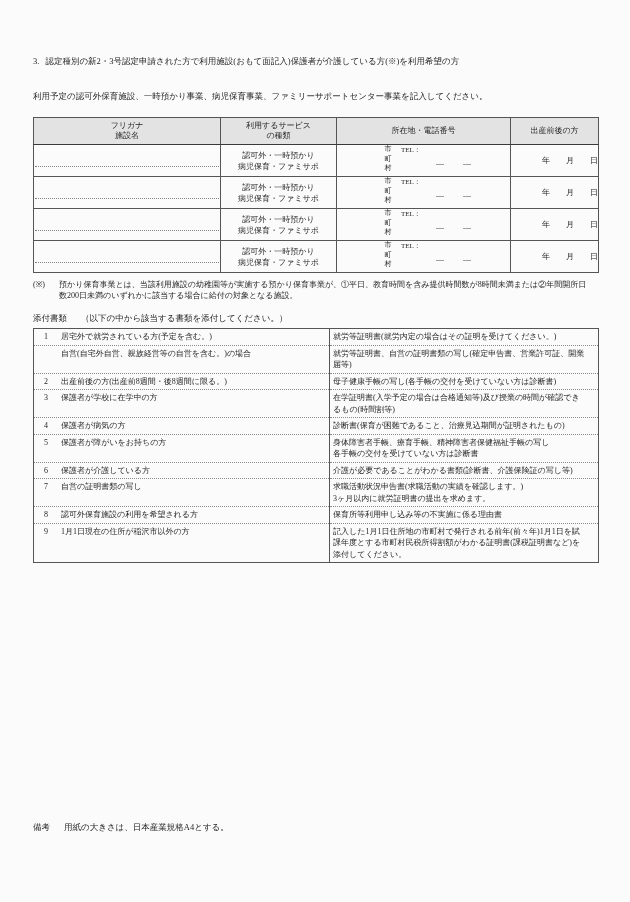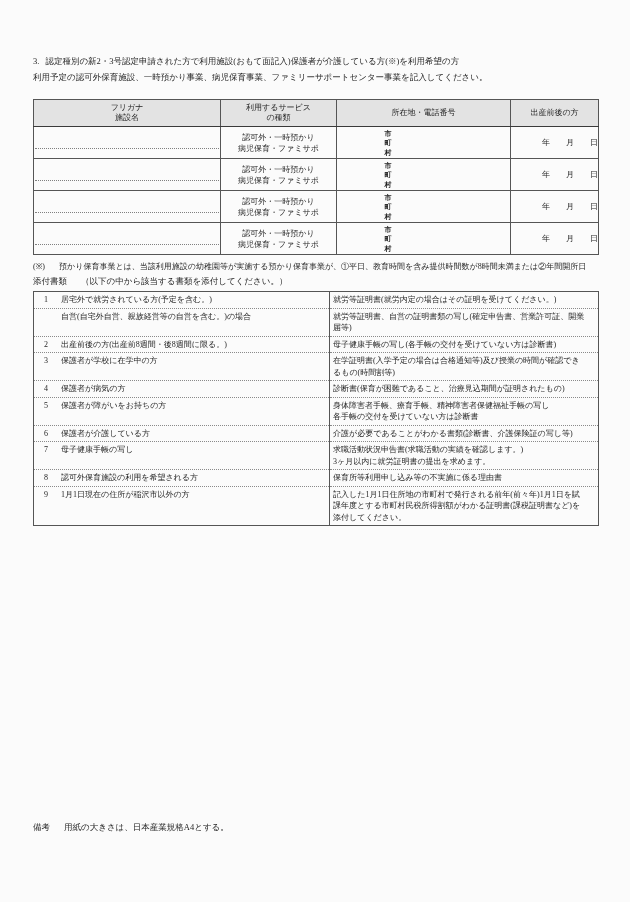--- a/index.html
+++ b/index.html
@@ -8,49 +8,49 @@
     background:#fbfbfb;
     font-family:"Liberation Serif","DejaVu Serif",serif;
     color:#1f1f1f;
     -webkit-font-smoothing:antialiased;
   }
   .page{position:relative;width:630px;height:902px;overflow:hidden;}
   .content{position:absolute;left:33px;top:56px;width:565px;}
 
   .h1{font-size:8.5px;line-height:11px;white-space:nowrap;}
   .h1 .num{margin-right:6px;}
-  .h2{font-size:8.5px;line-height:11px;margin-top:6px;white-space:nowrap;font-family:Liberation Mono, monospace;}
+  .h2{font-size:8.5px;line-height:11px;margin-top:24px;white-space:nowrap;}
 
   
   table{border-collapse:collapse;table-layout:fixed;}
   .usage{width:565px;margin-top:15px;border:1px solid #555;font-size:8px;}
   .usage th,.usage td{border:1px solid #555;padding:0;vertical-align:middle;overflow:hidden;}
   .usage thead th{
     background:#e3e3e3;font-weight:normal;font-size:8px;line-height:10px;
     height:26px;text-align:center;border-bottom:1px solid #3a3a3a;
   }
   .usage tbody tr{height:31px;}
   .c1{vertical-align:top;}
   .furigana-space{height:11px;border-bottom:1px dotted #808080;margin:0 1px;}
   .c2{text-align:center;line-height:11px;}
-  .c3-wrap{display:flex;height:31px;align-items:flex-end;font-weight:bold;}
+  .c3-wrap{display:flex;height:31px;align-items:flex-start;}
   .addr{flex:1 1 auto;display:flex;justify-content:flex-end;align-items:center;padding-right:5px;}
   .muni{width:8px;font-size:7px;line-height:9.5px;word-break:break-all;text-align:center;}
   .tel{width:112px;border-left:1px solid #555;position:relative;}
   .tel-label{position:absolute;top:1px;left:3px;font-size:7px;line-height:9px;}
   .tel-dashes{position:absolute;top:13px;left:0;right:0;text-align:center;font-size:8px;letter-spacing:1px;}
   .c4{text-align:right;font-size:8px;}
 
   
   .note{display:flex;margin-top:6px;font-size:8px;line-height:11px;}
   .note .marker{width:26px;flex:0 0 26px;}
   .note .lines div{white-space:nowrap;}
 
   
-  .att-title{margin-top:4px;font-size:8.5px;line-height:11px;}
+  .att-title{margin-top:12px;font-size:8.5px;line-height:11px;}
   .att-title .sub{margin-left:14px;}
   .att{width:565px;margin-top:4px;border:1px solid #555;font-size:8px;}
   .att td{padding:2px 3px;vertical-align:top;line-height:11.5px;border-top:1px dotted #8a8a8a;}
   .att tr:first-child td{border-top:none;}
   .att td.docs{border-left:1px solid #555;}
   .cond-cell{display:flex;}
   .cond-cell .no{flex:0 0 24px;padding-left:7px;box-sizing:border-box;}
   .cond-cell .cond{flex:1;}
 
   
@@ -174,20 +174,21 @@
           </td>
           <td class="c4">年　　月　　日</td>
         </tr>
       </tbody>
     </table>
 
     <div class="note">
       <div class="marker">(※)</div>
       <div class="lines">
         <div>預かり保育事業とは、当該利用施設の幼稚園等が実施する預かり保育事業が、①平日、教育時間を含み提供時間数が8時間未満または②年間開所日</div>
+        <div>数200日未満のいずれかに該当する場合に給付の対象となる施設。</div>
       </div>
     </div>
 
     <div class="att-title">
       <span>添付書類</span><span class="sub">（以下の中から該当する書類を添付してください。）</span>
     </div>
 
     <table class="att">
       <colgroup>
           <col style="width:296px">
@@ -271,21 +272,21 @@
               </div>
             </td>
           <td class="docs">
               <div>介護が必要であることがわかる書類(診断書、介護保険証の写し等)</div>
             </td>
         </tr>
         <tr>
           <td>
               <div class="cond-cell">
                 <span class="no">7</span>
-                <span class="cond">母子健康手帳の写し</span>
+                <span class="cond">自営の証明書類の写し</span>
               </div>
             </td>
           <td class="docs">
               <div>求職活動状況申告書(求職活動の実績を確認します。)</div>
               <div>3ヶ月以内に就労証明書の提出を求めます。</div>
             </td>
         </tr>
         <tr>
           <td>
               <div class="cond-cell">

